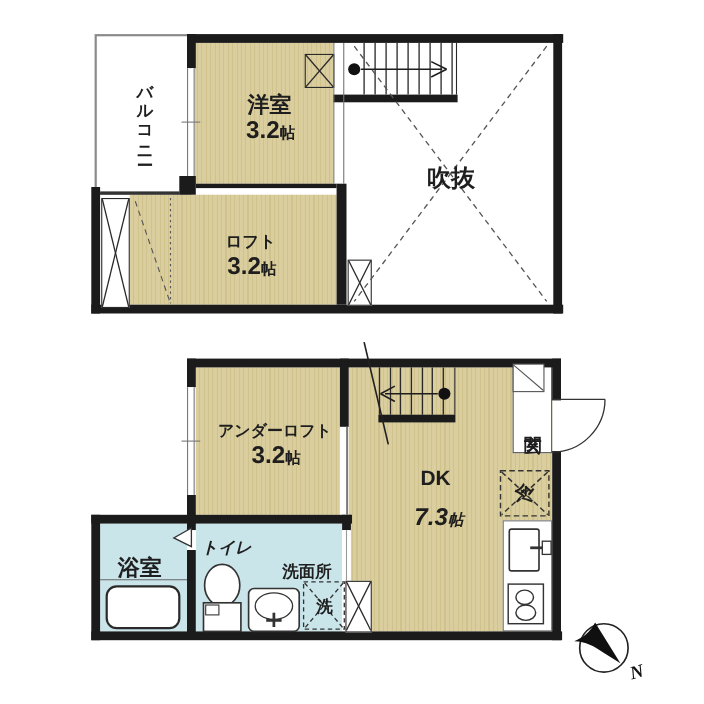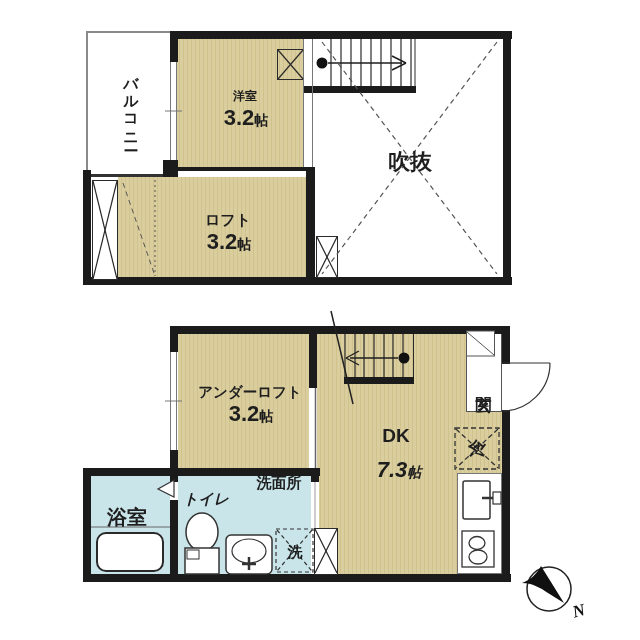--- a/index.html
+++ b/index.html
@@ -197,21 +197,21 @@
     </g>
 
     <g>
       <circle cx="549" cy="589" r="22" fill="#fff" stroke="#222" stroke-width="1.5"></circle>
       <path fill="#101010" d="M541,566 C537,574 530,580 522,583 C532,583 541,588 548,593 L564,603 Z"></path>
       <text x="573" y="618" font-size="17" font-style="italic" font-weight="bold" font-family="Liberation Serif, DejaVu Serif, serif" fill="#111" transform="rotate(-15 573 613)">N</text>
     </g>
   </svg>
 
   <div class="lbl vert" style="left:131px;top:105px;font-size:15px;">バルコニー</div>
-  <div class="lbl" style="left:245px;top:96px;font-size:12px;">洋室</div>
+  <div class="lbl" style="left:245px;top:96px;font-size:20px;">洋室</div>
   <div class="lbl" style="left:246px;top:118px;">
     <span class="size-num">3.2</span><span class="size-unit">帖</span>
   </div>
   <div class="lbl" style="left:228px;top:220px;font-size:15px;">ロフト</div>
   <div class="lbl" style="left:229px;top:242px;">
     <span class="size-num">3.2</span><span class="size-unit">帖</span>
   </div>
   <div class="lbl" style="left:410px;top:162px;font-size:22px;">吹抜</div>
 
   <div class="lbl" style="left:250px;top:393px;font-size:14.5px;">アンダーロフト</div>
@@ -219,16 +219,16 @@
     <span class="size-num">3.2</span><span class="size-unit">帖</span>
   </div>
   <div class="lbl" style="left:396px;top:436px;font-size:19px;">DK</div>
   <div class="lbl" style="left:399px;top:470px;font-style:italic;">
     <span class="size-num">7.3</span><span class="size-unit">帖</span>
   </div>
   <div class="lbl vert" style="left:483px;top:384px;font-size:16px;">玄関</div>
   <div class="lbl" style="left:477px;top:448px;font-size:18px;transform:translate(-50%,-50%) rotate(-90deg);">冷</div>
   <div class="lbl" style="left:127px;top:517px;font-size:20px;">浴室</div>
   <div class="lbl" style="left:206px;top:499px;font-size:15px;font-style:italic;">トイレ</div>
-  <div class="lbl" style="left:279px;top:483px;font-size:15px;">洗面所</div>
+  <div class="lbl" style="left:279px;top:520px;font-size:15px;">洗面所</div>
   <div class="lbl" style="left:295px;top:552px;font-size:15px;">洗</div>
 
 </div>
 
 </body></html>

